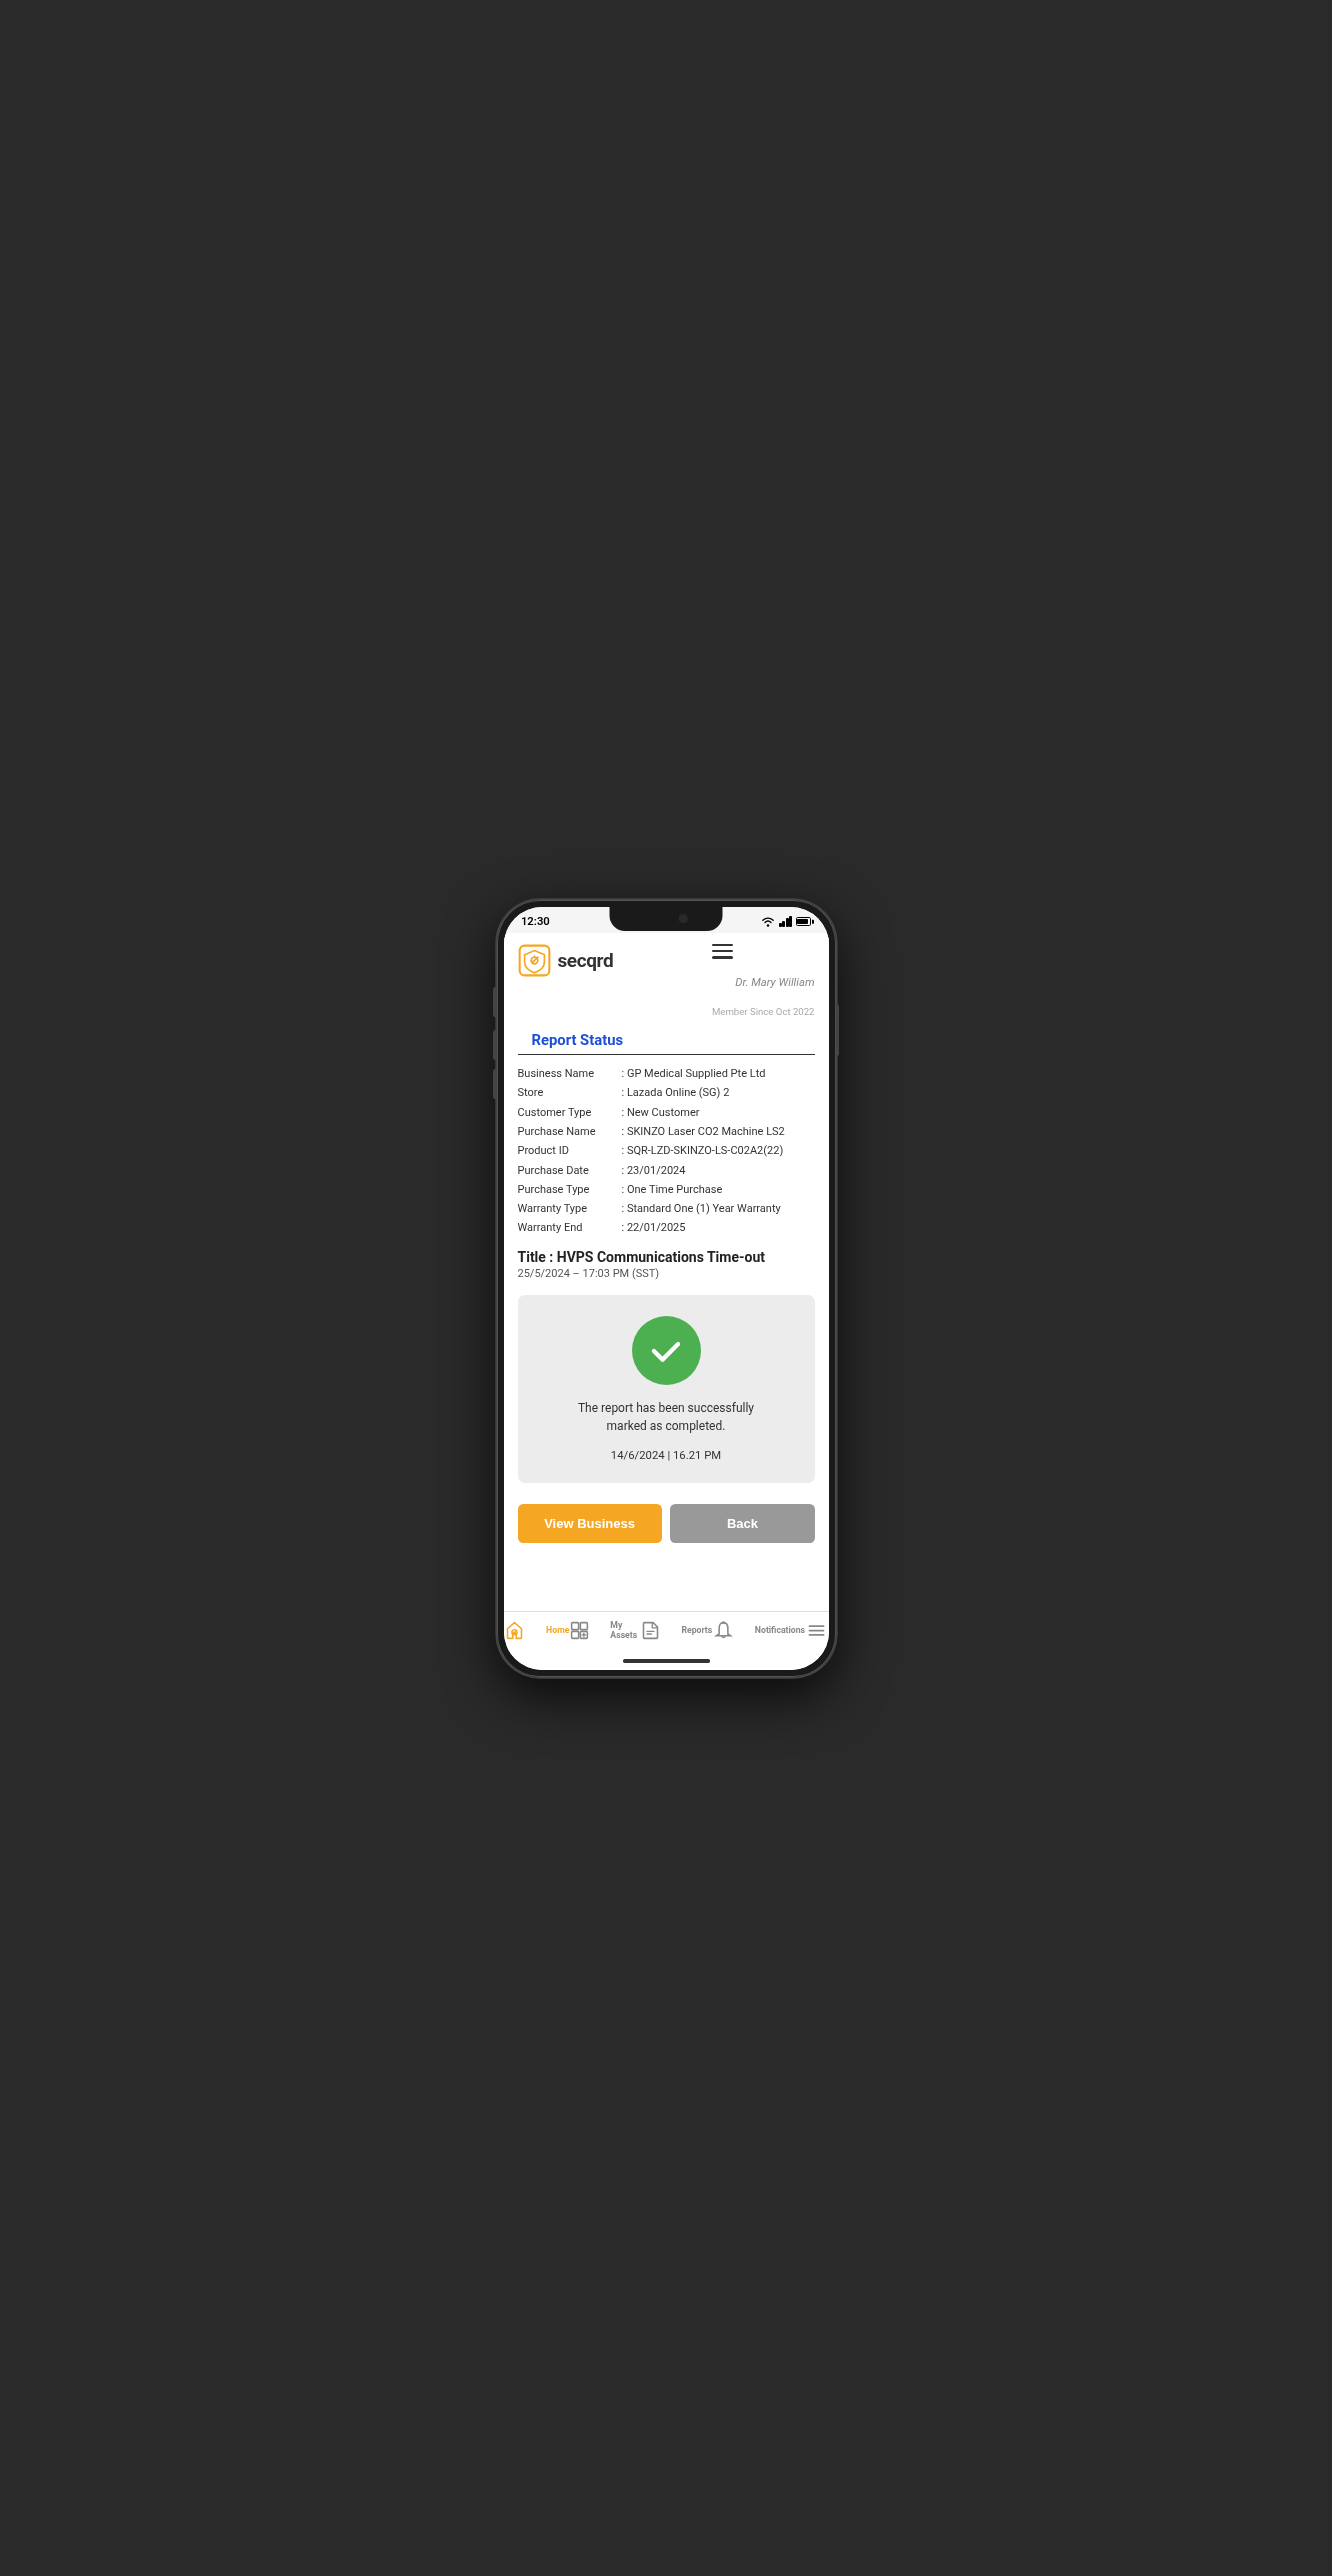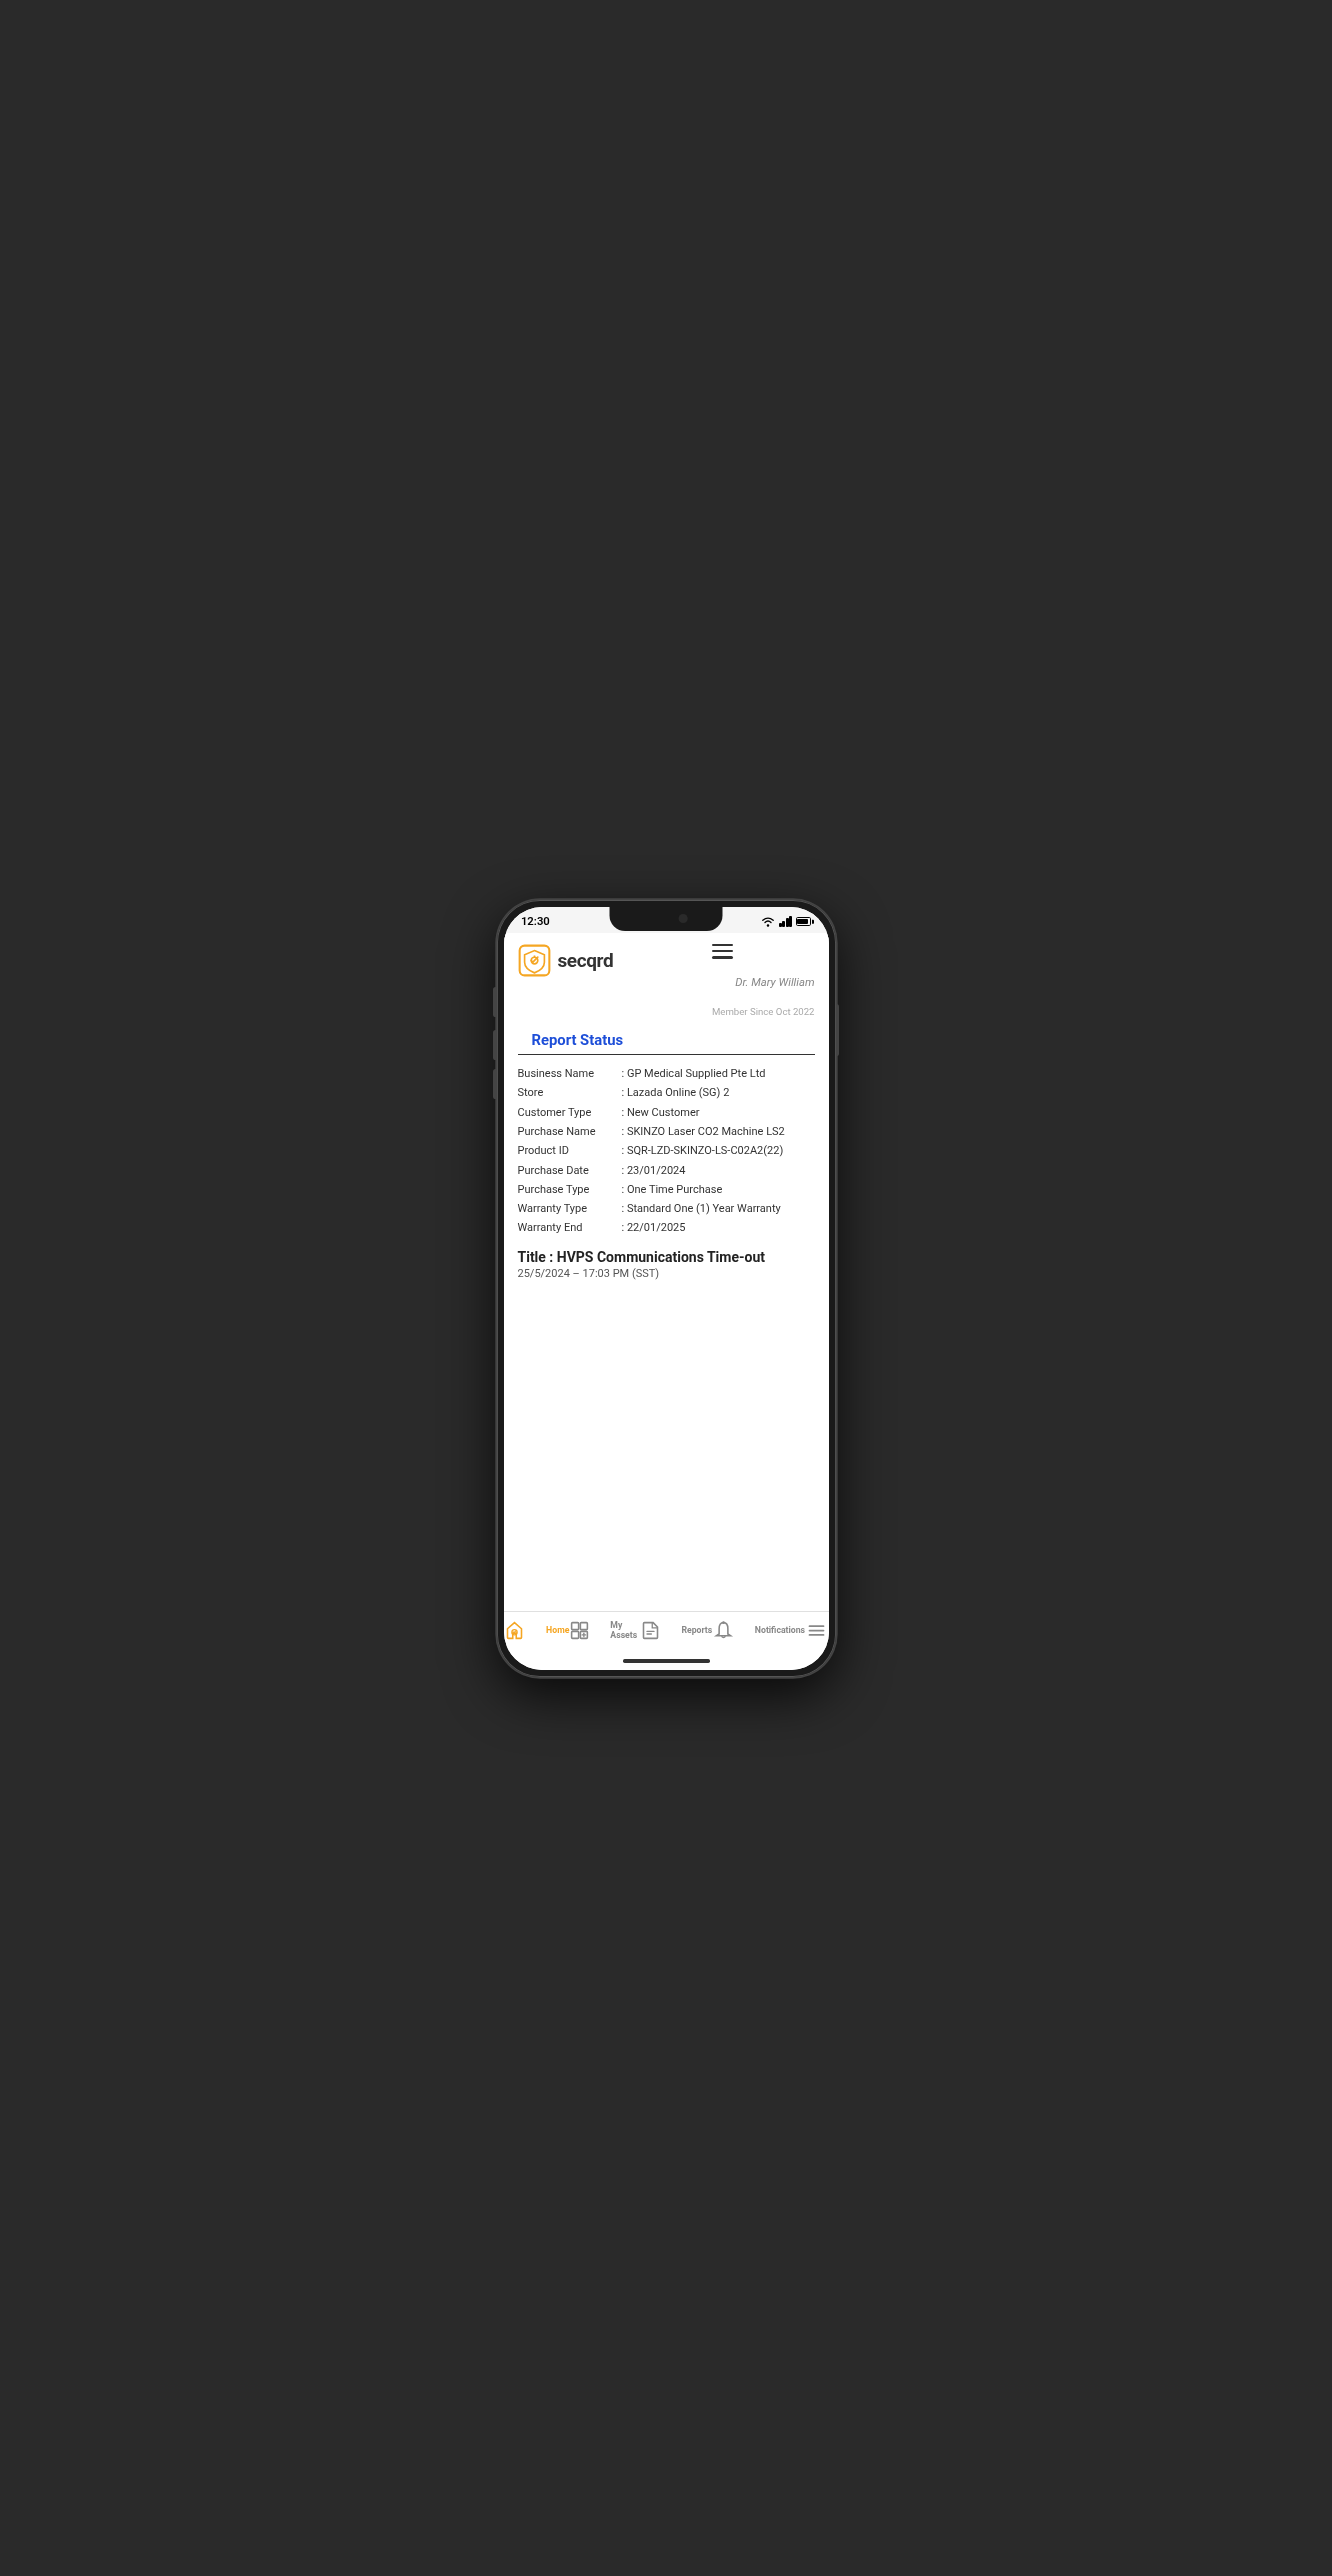--- a/index.html
+++ b/index.html
@@ -496,21 +496,34 @@
         </div>
       </div>
 
       <div class="report-title-section">
         <div class="report-title-text">
           <span>Title : </span><span>HVPS Communications Time-out</span>
         </div>
         <div class="report-datetime">25/5/2024 – 17:03 PM (SST)</div>
       </div>
 
-
+      <div class="success-box">
+        <div class="checkmark-circle">
+          <svg viewBox="0 0 44 44" fill="none">
+            <path d="M8 22 L18 32 L36 14" stroke="white" stroke-width="5" stroke-linecap="round" stroke-linejoin="round"></path>
+          </svg>
+        </div>
+        <p class="success-message">The report has been successfully<br>marked as completed.</p>
+        <p class="success-datetime">14/6/2024 | 16.21 PM</p>
+      </div>
+
+      <div class="action-buttons">
+        <button class="btn-view-business">View Business</button>
+        <button class="btn-back">Back</button>
+      </div>
 
     </div>
 
     <div class="bottom-nav">
 
       <div class="nav-item">
         <div class="nav-icon">
           <svg width="21" height="21" viewBox="0 0 24 24" fill="none">
             <path d="M12 3 L20 10 L20 20 Q20 21 19 21 L14 21 L14 15 L10 15 L10 21 L5 21 Q4 21 4 20 L4 10 Z" fill="none" stroke="#f5a623" stroke-width="1.8"></path>
             <circle cx="12" cy="14" r="3" fill="none" stroke="#f5a623" stroke-width="1.5"></circle>

